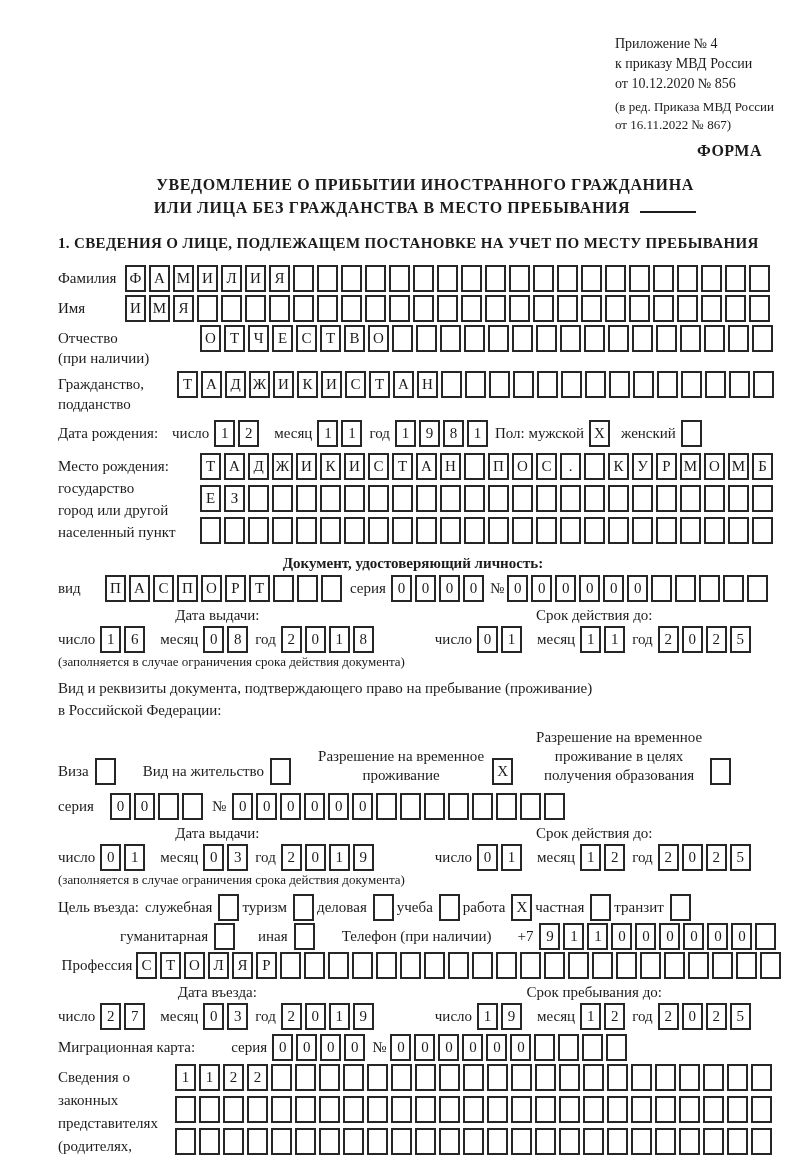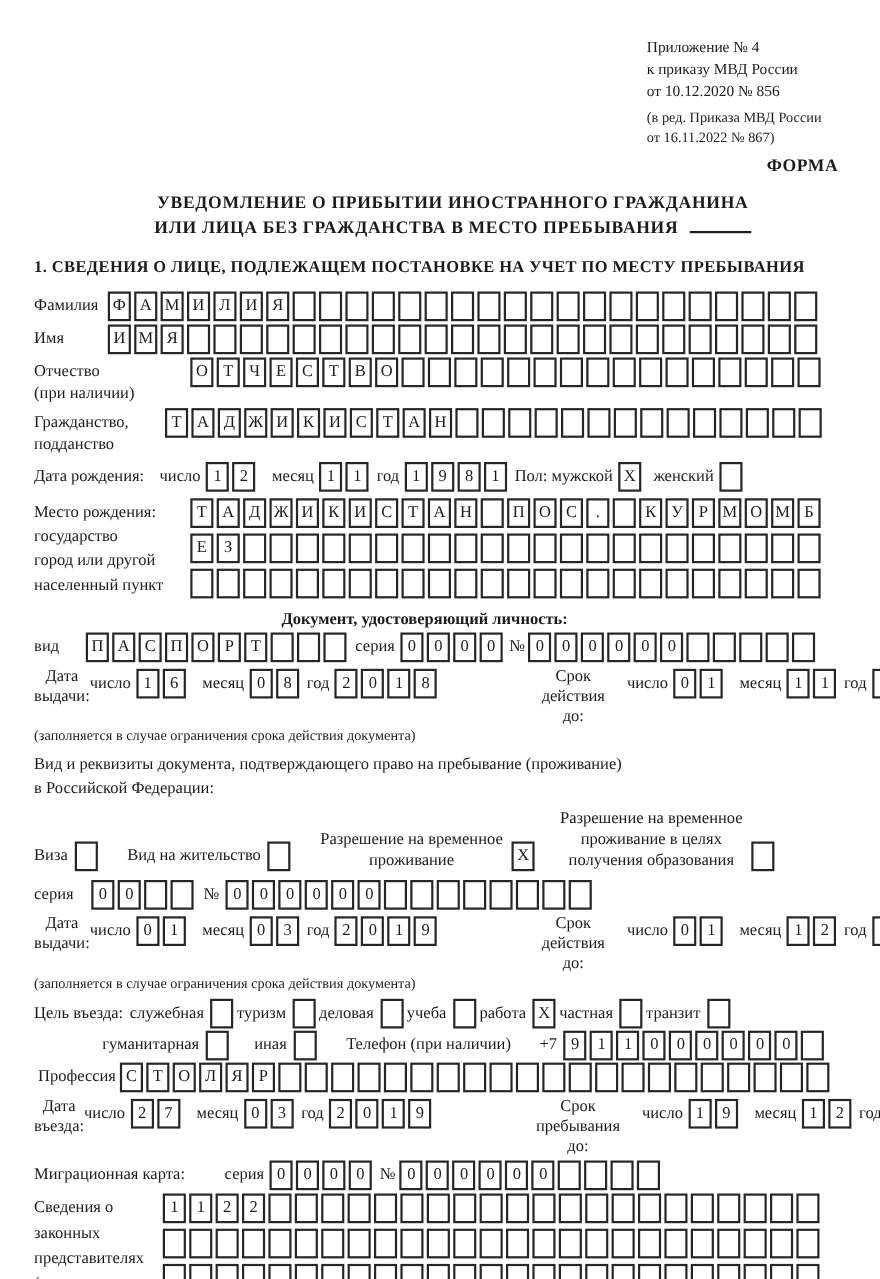--- a/index.html
+++ b/index.html
@@ -1,19 +1,19 @@
 <!DOCTYPE html>
 <html><head>
 <meta charset="utf-8">
 <style>
   * { margin:0; padding:0; }
   html,body { background:#ffffff; }
   .page{
     position:relative; width:800px; height:1163px; box-sizing:border-box;
-    padding:34px 8px 0 31px; overflow:hidden;
+    padding:34px 8px 0 58px; overflow:hidden;
     font-family:"Liberation Serif", serif; color:#1b1b1b; background:#ffffff;
   }
   
   .appendix{ margin-left:557px; font-size:14px; line-height:20px; }
   .appendix .sub{ font-size:13px; line-height:18px; margin-top:4px; }
   .forma{ text-align:right; padding-right:30px; font-weight:bold; font-size:16px; margin-top:8px; letter-spacing:.5px; }
   .title{ text-align:center; font-weight:bold; font-size:16px; line-height:23px; margin-top:13px; letter-spacing:.6px; }
   .t-underline{ display:inline-block; width:56px; border-bottom:2px solid #1b1b1b; margin-left:10px; height:14px; }
   .sec{ font-weight:bold; font-size:15px; margin-top:16px; letter-spacing:.35px; white-space:nowrap; }
   
@@ -26,22 +26,22 @@
   .flabel{ font-size:15px; line-height:27px; flex:none; }
   .two{ line-height:20px; padding-top:3px; }
   .multi4{ line-height:22px; padding-top:2px; }
   .w67{width:67px;} .w142{width:142px;} .w119{width:119px;} .w78{width:78px;text-align:center;} .w117{width:117px;}
   .inlbl{ font-size:15px; line-height:27px; margin:0 5px; flex:none; }
   .ccol{ display:flex; flex-direction:column; }
   .ccol .cells{ margin-bottom:5px; }
   .center-b{ text-align:center; font-weight:bold; font-size:15px; margin-top:6px; width:710px; }
   
   .dpair{ display:flex; margin-top:4px; }
-  .dgroup{ display:flex; flex-direction:row; }
-  .dg-right{ margin-left:92px;gap:20px; }
+  .dgroup{ display:flex; flex-direction:column; }
+  .dg-right{ margin-left:58px; }
   .dtitle{ font-size:15px; text-align:center; line-height:18px; }
   .drow{ display:flex; align-items:flex-start; margin-top:2px; }
   .dlbl{ font-size:15px; line-height:27px; margin-right:5px; flex:none; }
   .dsp{ margin-left:12px; }
   .note{ font-size:13px; width:684px; margin-top:1px; line-height:16px; }
   .intro{ font-size:15px; line-height:22px; margin-top:7px; }
   
   .optrow{ display:flex; align-items:flex-end; margin-top:4px; font-size:15px; }
   .optlbl{ line-height:27px; margin-right:6px; flex:none; }
   .optml{ text-align:center; line-height:19px; padding-top:3px; margin-right:8px; flex:none; }

